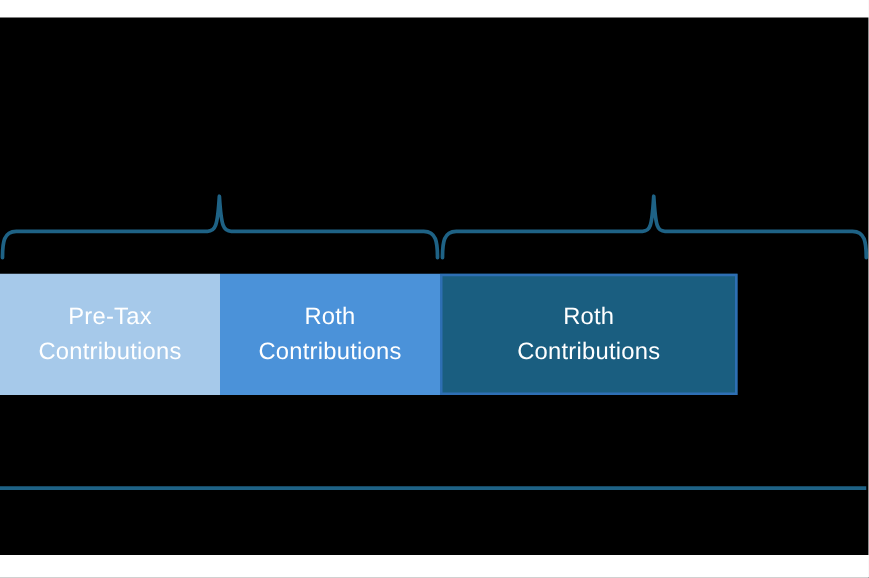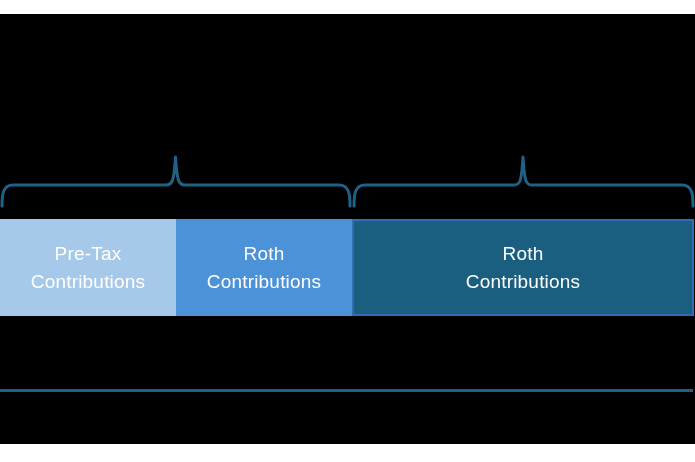--- a/index.html
+++ b/index.html
@@ -28,21 +28,21 @@
     left: 0;
     top: 140px;
     width: 695px;
     height: 58px;
     display: block;
   }
   .bar {
     position: absolute;
     left: 0;
     top: 205px;
-    width: 694px;
+    width: 590px;
     height: 97px;
     display: flex;
     flex-direction: row;
   }
   .seg {
     height: 100%;
     display: flex;
     flex-direction: column;
     align-items: center;
     justify-content: center;

